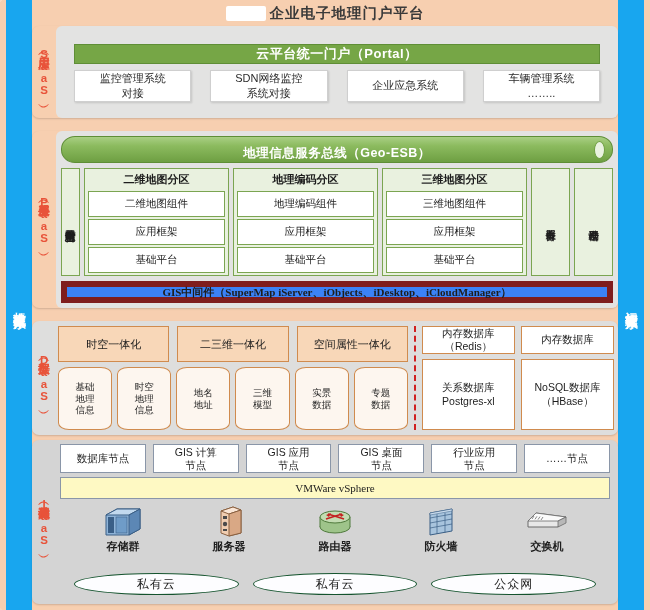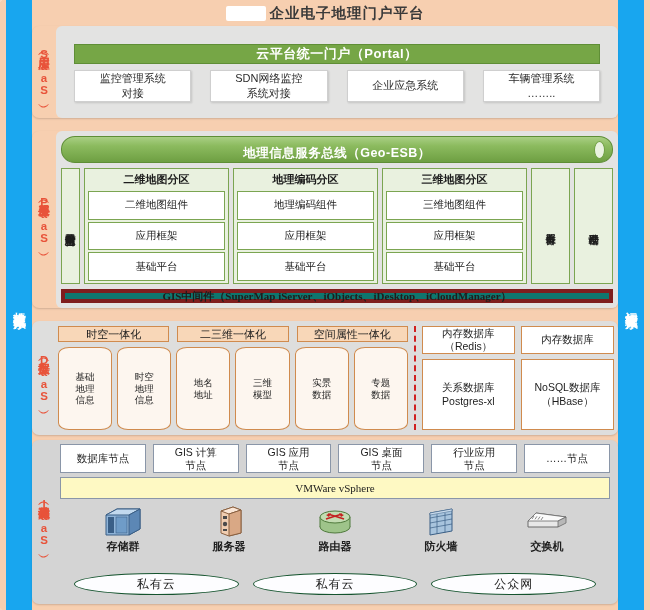--- a/index.html
+++ b/index.html
@@ -129,35 +129,35 @@
     background: #e9f1df; border: 1px solid #7ba551;
     display: flex; align-items: center; justify-content: center;
     text-align: center; font-size: 10.5px; font-weight: bold; color: #1d1d1d;
     line-height: 1.15;
   }
   .paas-narrow.v {
     width: 39px; flex: 0 0 39px; font-weight: normal;
     writing-mode: vertical-rl; text-orientation: upright; line-height: 1.1;
   }
   #gis-middleware {
-    margin-top: 5px; height: 14px; background: #0f766e;
-    border: 4px solid #7f1d1d;
+    margin-top: 5px; height: 22px; background: #3b82f6;
+    border: 6px solid #7f1d1d;
     display: flex; align-items: center; justify-content: center;
     font-size: 11px; font-weight: bold; color: #1d1d1d;
     font-family: "Liberation Serif", "DejaVu Serif", serif;
   }
 
   
   #daas-body { flex: 1; display: flex; gap: 0; padding: 5px 4px 5px 2px; }
   #daas-left { flex: 1.82; display: flex; flex-direction: column; gap: 5px; }
   #daas-divider {
     width: 0; border-left: 2px dashed #d02020; margin: 0 6px;
   }
   #daas-right { flex: 1; display: flex; flex-direction: column; gap: 5px; }
-  #daas-int-row { display: flex; gap: 8px; height: 16px; }
+  #daas-int-row { display: flex; gap: 8px; height: 36px; }
   .daas-int {
     flex: 1; background: #f8d7b8; border: 1px solid #d08b4e;
     display: flex; align-items: center; justify-content: center;
     font-size: 11px; color: #1d1d1d;
   }
   #daas-cyl-row { flex: 1; display: flex; gap: 5px; }
   .cylinder {
     flex: 1; position: relative;
     background: #fdf6ef;
     border: 1.3px solid #d08b4e;

